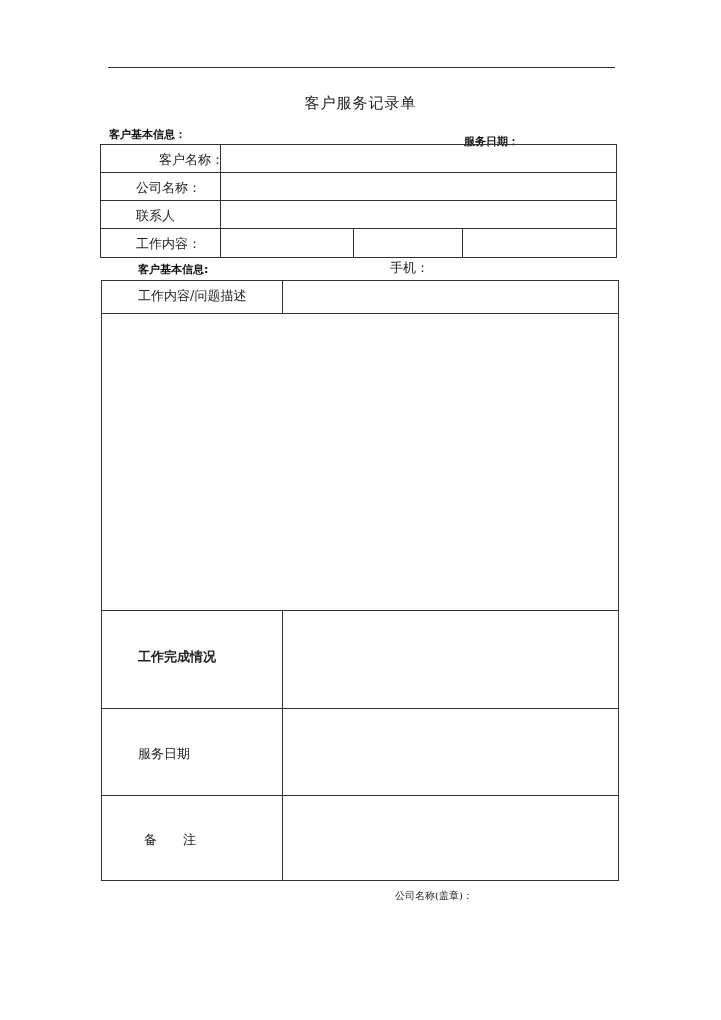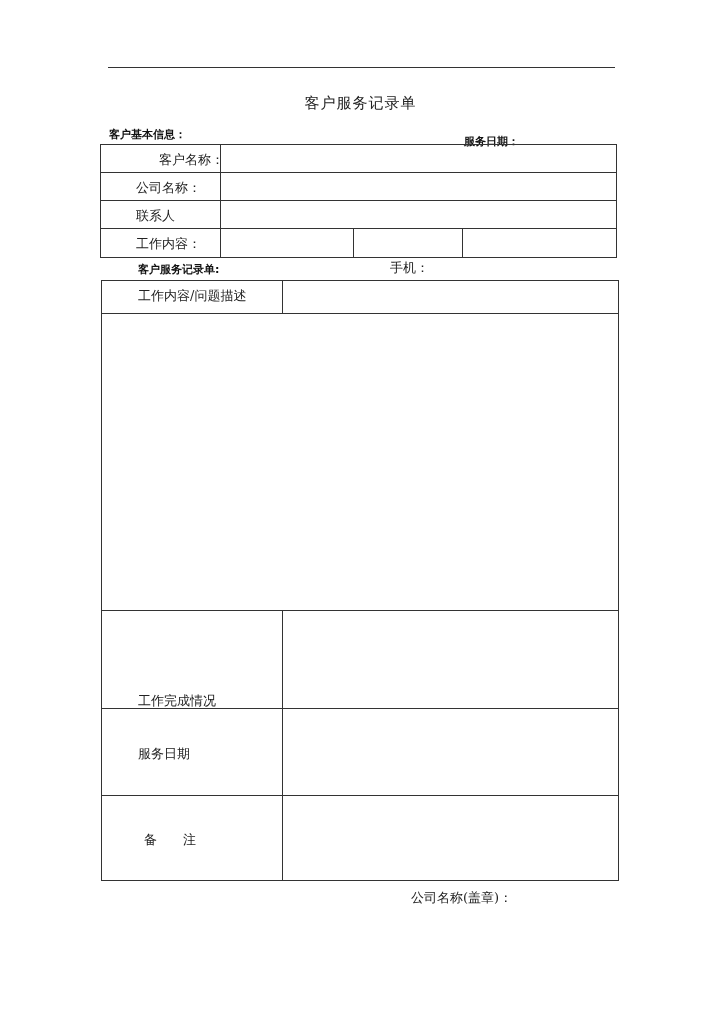--- a/index.html
+++ b/index.html
@@ -5,21 +5,21 @@
   html, body { margin:0; padding:0; background:#ffffff; }
   body { width:721px; height:1020px; position:relative; overflow:hidden;
          font-family:"DejaVu Serif","Liberation Serif",serif; color:#222; }
   .abs { position:absolute; }
   .hr { left:108px; top:67px; width:507px; height:0; border-top:1px solid #333; }
   .title { left:0; width:721px; top:94px; text-align:center; font-size:15px; letter-spacing:1px; }
   .bold-h { font-family:"DejaVu Sans","Liberation Sans",sans-serif; font-weight:bold; font-size:11px; color:#111; }
   .line { position:absolute; background:#333; }
   .cell-text { position:absolute; font-size:13px; white-space:nowrap; }
   .field { position:absolute; }
-  .footer { font-size:13px;margin-left:16px; }
+  .footer { font-size:10px; }
 </style>
 </head>
 <body>
 
 <div class="abs hr"></div>
 
 <div class="abs title">客户服务记录单</div>
 
 <div class="abs bold-h" style="left:109px; top:127px;">客户基本信息：</div>
 <div class="abs bold-h" style="left:464px; top:134px;">服务日期：</div>
@@ -46,42 +46,42 @@
 
   <div class="cell-text" style="left:136px; top:207px;">联系人</div>
   <div class="field" style="left:221px; top:201px; width:395px; height:27px;"></div>
 
   <div class="cell-text" style="left:136px; top:235px;">工作内容：</div>
   <div class="field" style="left:221px; top:229px; width:132px; height:28px;"></div>
   <div class="cell-text" style="left:390px; top:235px;margin-top:24px;">手机：</div>
   <div class="field" style="left:463px; top:229px; width:153px; height:28px;"></div>
 </div>
 
-<div class="abs bold-h" style="left:138px; top:262px;">客户服务记录单:</div>
+<div class="abs bold-h" style="left:138px; top:262px;">客户基本信息:</div>
 
 <div>
 
   <div class="line" style="left:101px; top:280px; width:518px; height:1px;"></div>
   <div class="line" style="left:101px; top:313px; width:518px; height:1px;"></div>
   <div class="line" style="left:101px; top:610px; width:518px; height:1px;"></div>
   <div class="line" style="left:101px; top:708px; width:518px; height:1px;"></div>
   <div class="line" style="left:101px; top:795px; width:518px; height:1px;"></div>
   <div class="line" style="left:101px; top:880px; width:518px; height:1px;"></div>
 
   <div class="line" style="left:101px; top:280px; width:1px; height:601px;"></div>
   <div class="line" style="left:618px; top:280px; width:1px; height:601px;"></div>
   <div class="line" style="left:282px; top:280px; width:1px; height:33px;"></div>
   <div class="line" style="left:282px; top:610px; width:1px; height:271px;"></div>
 
   <div class="cell-text" style="left:138px; top:287px;">工作内容/问题描述</div>
   <div class="field" style="left:283px; top:281px; width:335px; height:32px;"></div>
 
   <div class="field" style="left:102px; top:314px; width:516px; height:296px;"></div>
 
-  <div class="cell-text" style="left:138px; top:692px;">工作完成情况</div>
+  <div class="cell-text" style="left:138px; top:648px;font-weight:bold;">工作完成情况</div>
   <div class="field" style="left:283px; top:611px; width:335px; height:97px;"></div>
 
   <div class="cell-text" style="left:138px; top:745px;">服务日期</div>
   <div class="field" style="left:283px; top:709px; width:335px; height:86px;"></div>
 
   <div class="cell-text" style="left:144px; top:831px;">备　　注</div>
   <div class="field" style="left:283px; top:796px; width:335px; height:84px;"></div>
 </div>
 
 <div class="abs footer" style="left:395px; top:889px;">公司名称(盖章)：</div>

